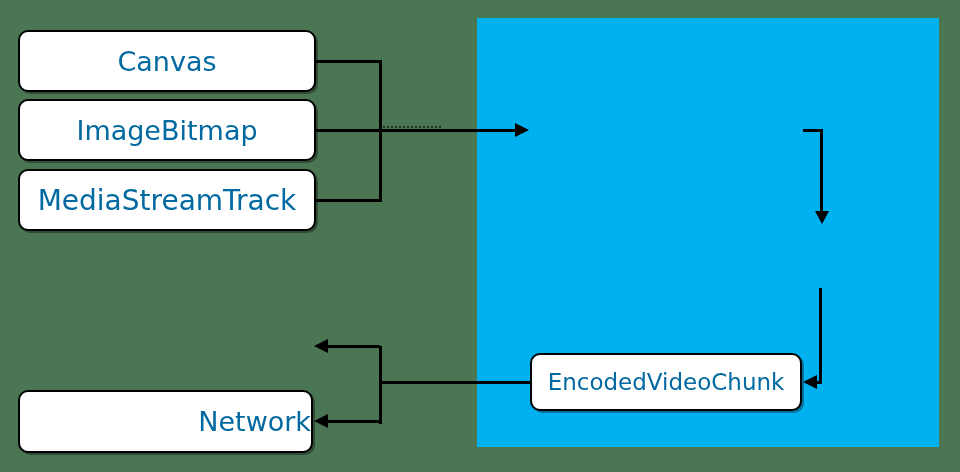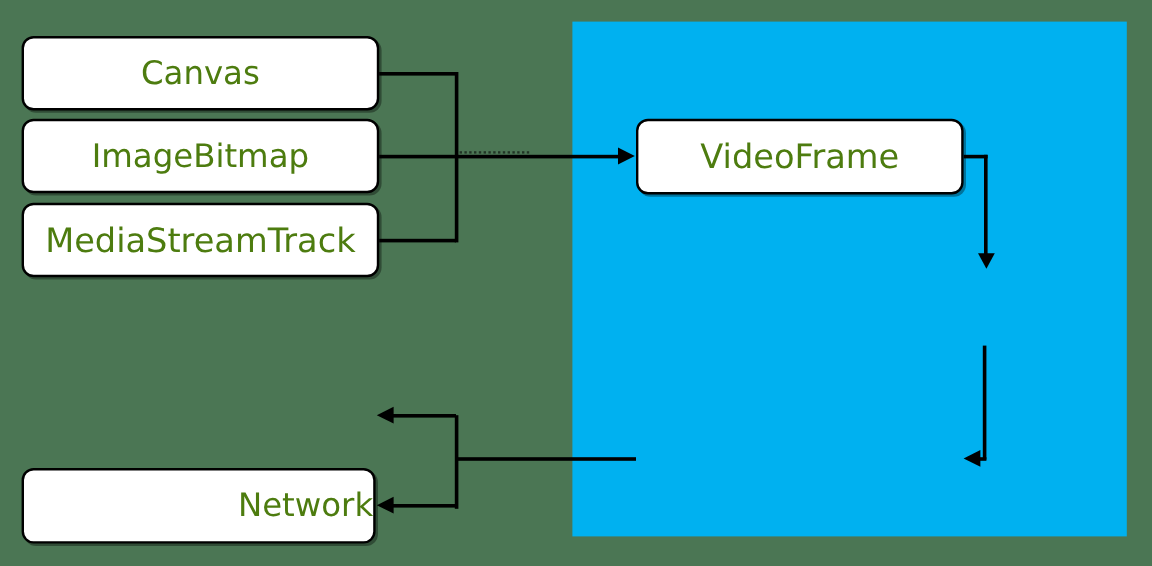--- a/index.html
+++ b/index.html
@@ -17,21 +17,21 @@
     background:var(--region-fill,#00b1f0);
   }
 
   
   .node{
     position:absolute;
     display:flex;align-items:center;justify-content:center;
     background:var(--node-fill,#ffffff);
     border:2px solid var(--line,#000);
     box-sizing:border-box;
-    color:#4d7c0f;
+    color:#0369a1;
     white-space:nowrap;
   }
   .rounded{
     border-radius:10px;
     box-shadow:2px 2px 0 rgba(0,0,0,0.35);
   }
   .n-canvas{left:18px;top:30px;width:298px;height:62px;font-size:27px;}
   .n-imagebitmap{left:18px;top:99px;width:298px;height:62px;font-size:27px;}
   .n-mediastreamtrack{left:18px;top:169px;width:298px;height:62px;font-size:28px;}
   .n-videoframe{left:530px;top:99px;width:273px;height:63px;font-size:28px;}
@@ -109,20 +109,20 @@
 
   <div class="node rounded n-canvas">
     <span>Canvas</span>
   </div>
   <div class="node rounded n-imagebitmap">
     <span>ImageBitmap</span>
   </div>
   <div class="node rounded n-mediastreamtrack">
     <span>MediaStreamTrack</span>
   </div>
-  <div class="node rounded n-videoframe">
-    <span>VideoFrame</span>
+  <div class="node rounded n-encodedvideochunk">
+    <span>EncodedVideoChunk</span>
   </div>
   <div class="node rounded n-network">
     <span>Network</span>
   </div>
 
 </div>
 
 </body></html>

